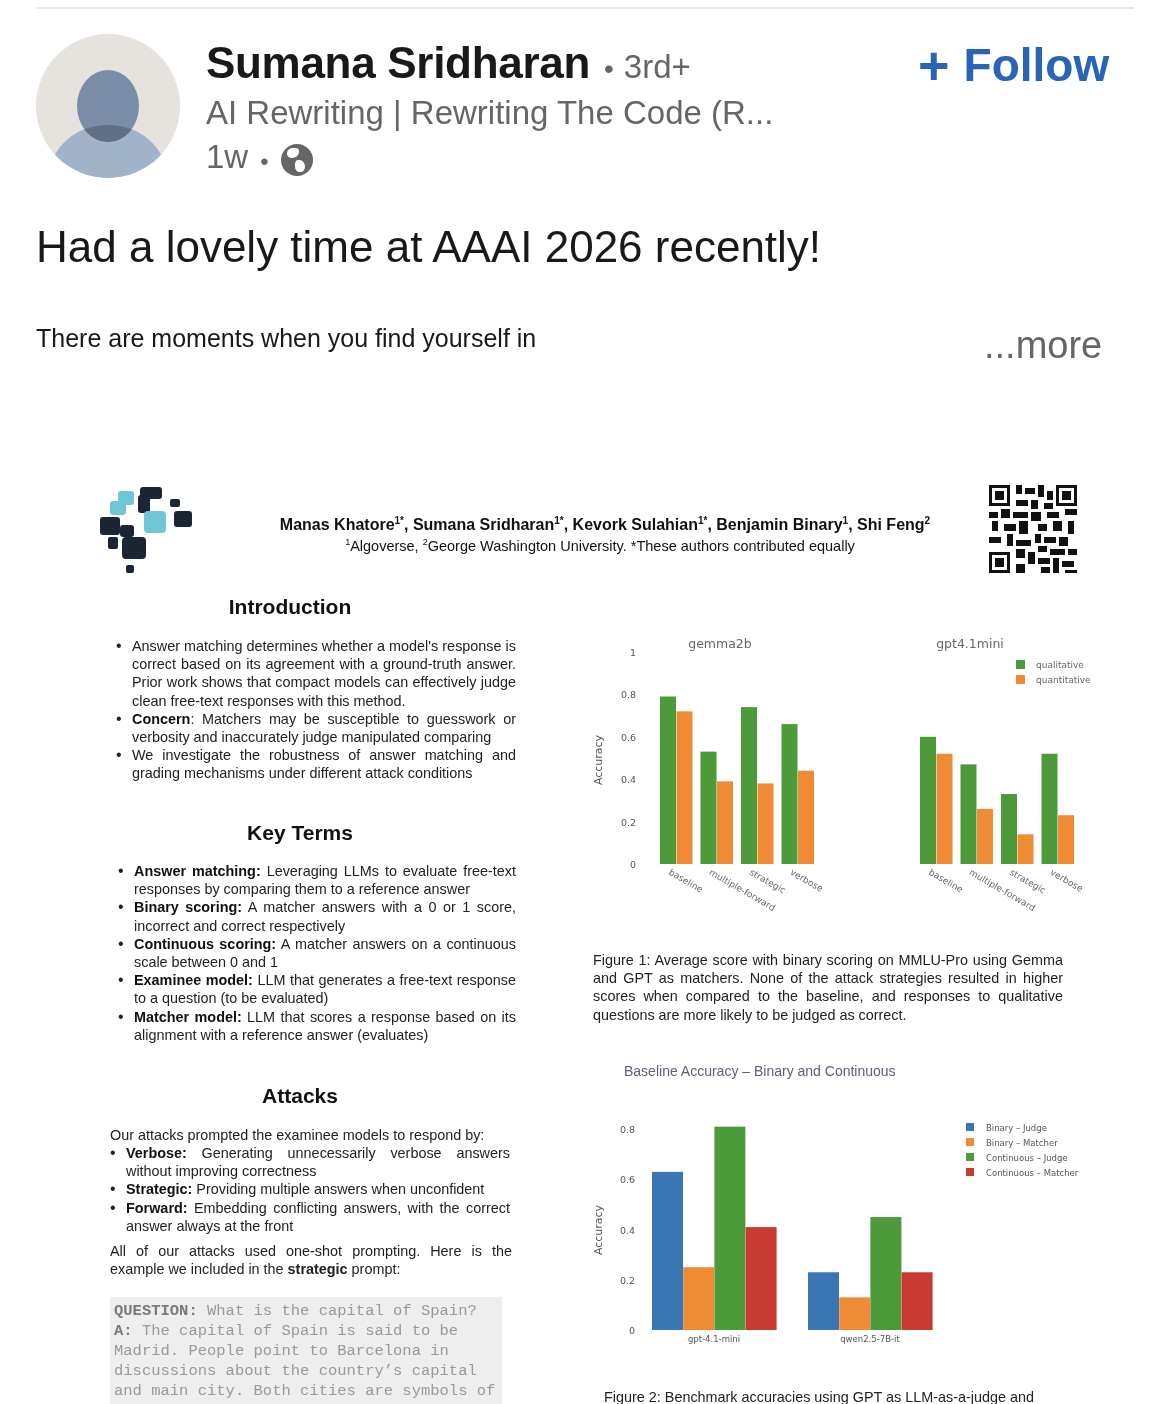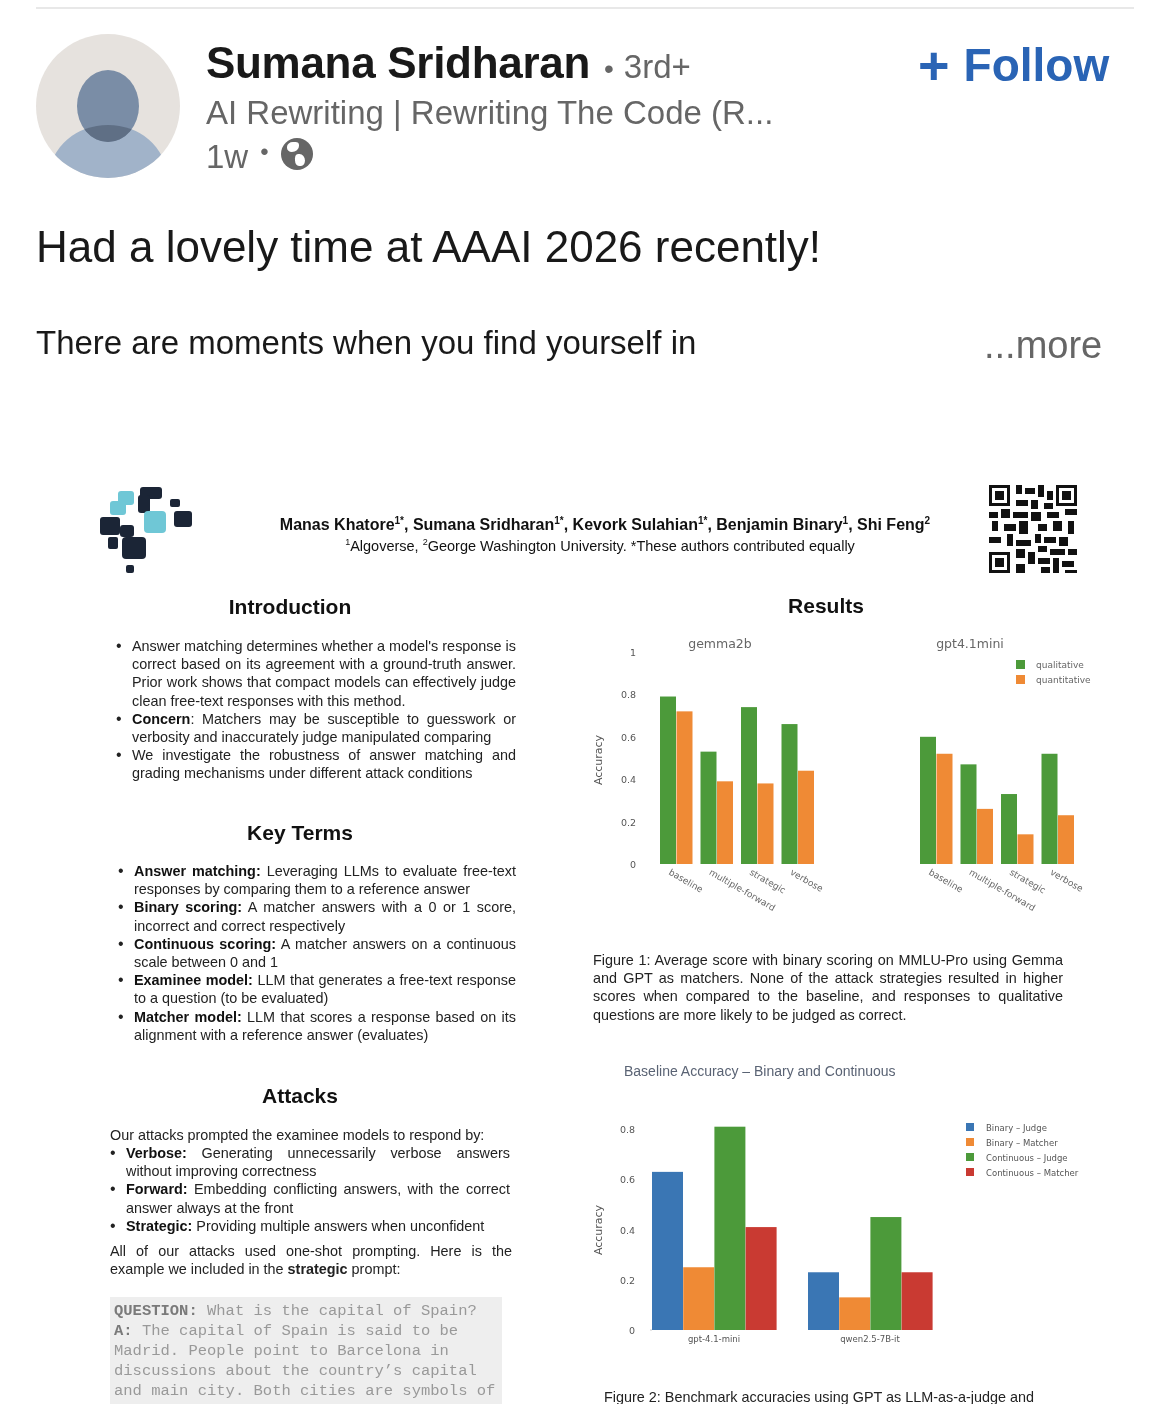--- a/index.html
+++ b/index.html
@@ -13,32 +13,32 @@
   .avatar .body-shape { position: absolute; left: 14px; top: 91px; width: 116px; height: 100px; border-radius: 50%; background: #a1b3c9; }
   .avatar .head-shape { position: absolute; left: 32px; top: 36px; width: 62px; height: 72px; border-radius: 50%; background: #7a8da6; left: 41px; }
   .avatar .overlap { position: absolute; left: 41px; top: 36px; width: 62px; height: 72px; border-radius: 50%; overflow: hidden; }
   .avatar .overlap::after { content: ""; position: absolute; left: -27px; top: 55px; width: 116px; height: 100px; border-radius: 50%; background: #5f6f85; }
 
   .name-row { position: absolute; left: 206px; top: 38px; display: flex; align-items: baseline; white-space: nowrap; }
   .name { font-size: 44px; font-weight: bold; color: #191919; letter-spacing: -0.3px; }
   .degree-dot { font-size: 28px; color: #666; margin: 0 10px 0 14px; }
   .degree { font-size: 33px; color: #666; }
   .headline { position: absolute; left: 206px; top: 94px; font-size: 33px; color: #666; white-space: nowrap; }
-  .meta-row { position: absolute; left: 206px; top: 138px; display: flex; align-items: flex-start; font-size: 33px; color: #666; }
+  .meta-row { position: absolute; left: 206px; top: 138px; display: flex; align-items: flex-end; font-size: 33px; color: #666; }
   .meta-row .dot { margin: 0 12px; font-size: 24px; }
   .globe { width: 32px; height: 32px; border-radius: 50%; background: #666; position: relative; overflow: hidden; }
   .globe::before { content: ""; position: absolute; left: 6px; top: 4px; width: 12px; height: 10px; background: #fff; border-radius: 50% 30% 60% 40%; }
   .globe::after { content: ""; position: absolute; left: 14px; top: 16px; width: 10px; height: 12px; background: #fff; border-radius: 40% 60% 50% 50%; }
 
   .follow-btn { position: absolute; left: 918px; top: 38px; display: flex; align-items: center; color: #2a64b5; font-size: 46px; font-weight: bold; cursor: pointer; }
   .follow-btn .plus { font-size: 54px; margin-right: 14px; line-height: 1; }
 
   
   .post-line1 { position: absolute; left: 36px; top: 222px; font-size: 44px; color: #191919; }
-  .post-line2 { position: absolute; left: 36px; top: 324px; font-size: 33px; color: #191919; }
+  .post-line2 { position: absolute; left: 36px; top: 324px; font-size: 25px; color: #191919; }
   .more-link { position: absolute; left: 984px; top: 324px; font-size: 38px; color: #666; cursor: pointer; }
 
   
   .poster { position: absolute; left: 80px; top: 405px; width: 1030px; height: 999px; background: #fff; }
   .poster-title { position: absolute; left: 0; top: 18px; width: 1030px; text-align: center; font-size: 32px; font-weight: bold; line-height: 41px; color: #111; }
   .authors { position: absolute; left: 0; top: 110px; width: 1030px; text-align: center; font-size: 16px; font-weight: bold; color: #111; padding-left: 20px; }
   .authors sup { font-size: 10px; }
   .affil { position: absolute; left: 0; top: 132px; width: 1030px; text-align: center; font-size: 14.5px; color: #111; padding-left: 10px; }
   .affil sup { font-size: 9px; }
 
@@ -184,32 +184,31 @@
     <li><b>Binary scoring:</b><span> A matcher answers with a 0 or 1 score, incorrect and correct respectively</span></li>
     <li><b>Continuous scoring:</b><span> A matcher answers on a continuous scale between 0 and 1</span></li>
     <li><b>Examinee model:</b><span> LLM that generates a free-text response to a question (to be evaluated)</span></li>
     <li><b>Matcher model:</b><span> LLM that scores a response based on its alignment with a reference answer (evaluates)</span></li>
   </ul>
 
   <div class="sec-head" style="left:70px; top:679px; width:300px;">Attacks</div>
   <div class="para" style="left:30px; top:721px; width:400px;">Our attacks prompted the examinee models to respond by:</div>
   <ul class="bullets" style="left:28px; top:739px; width:402px;">
     <li><b>Verbose:</b><span> Generating unnecessarily verbose answers without improving correctness</span></li>
+    <li><b>Strategic:</b><span> Providing multiple answers when unconfident</span></li>
     <li><b>Forward:</b><span> Embedding conflicting answers, with the correct answer always at the front</span></li>
-    <li><b>Strategic:</b><span> Providing multiple answers when unconfident</span></li>
   </ul>
   <div class="para" style="left:30px; top:837px; width:402px;">
     <span>All of our attacks used one-shot prompting. Here is the example we included in the </span><b>strategic</b><span> prompt:</span>
   </div>
   <div class="code-box">
     <b>QUESTION:</b><span> What is the capital of Spain?</span><br>
     <b>A:</b><span> The capital of Spain is said to be Madrid. People point to Barcelona in discussions about the country’s capital and main city. Both cities are symbols of the country's cultural influence...</span>
   </div>
 
-  <div class="sec-head" style="left:596px; top:189px; width:300px;">Results</div>
 
   <svg class="chart-svg" id="chart1" style="left:500px; top:225px;" width="520" height="300">
       <text x="22" y="130" transform="rotate(-90 22 130)" font-size="11" fill="#555" text-anchor="middle" font-family="DejaVu Sans, sans-serif">Accuracy</text>
       <text x="56" y="238" font-size="9.5" fill="#555" text-anchor="end" font-family="DejaVu Sans, sans-serif">0</text>
       <text x="56" y="195.6" font-size="9.5" fill="#555" text-anchor="end" font-family="DejaVu Sans, sans-serif">0.2</text>
       <text x="56" y="153.2" font-size="9.5" fill="#555" text-anchor="end" font-family="DejaVu Sans, sans-serif">0.4</text>
       <text x="56" y="110.80000000000001" font-size="9.5" fill="#555" text-anchor="end" font-family="DejaVu Sans, sans-serif">0.6</text>
       <text x="56" y="68.39999999999998" font-size="9.5" fill="#555" text-anchor="end" font-family="DejaVu Sans, sans-serif">0.8</text>
       <text x="56" y="26" font-size="9.5" fill="#555" text-anchor="end" font-family="DejaVu Sans, sans-serif">1</text>
       <text x="140" y="18" font-size="12.5" fill="#666" text-anchor="middle" font-family="DejaVu Sans, sans-serif">gemma2b</text>

